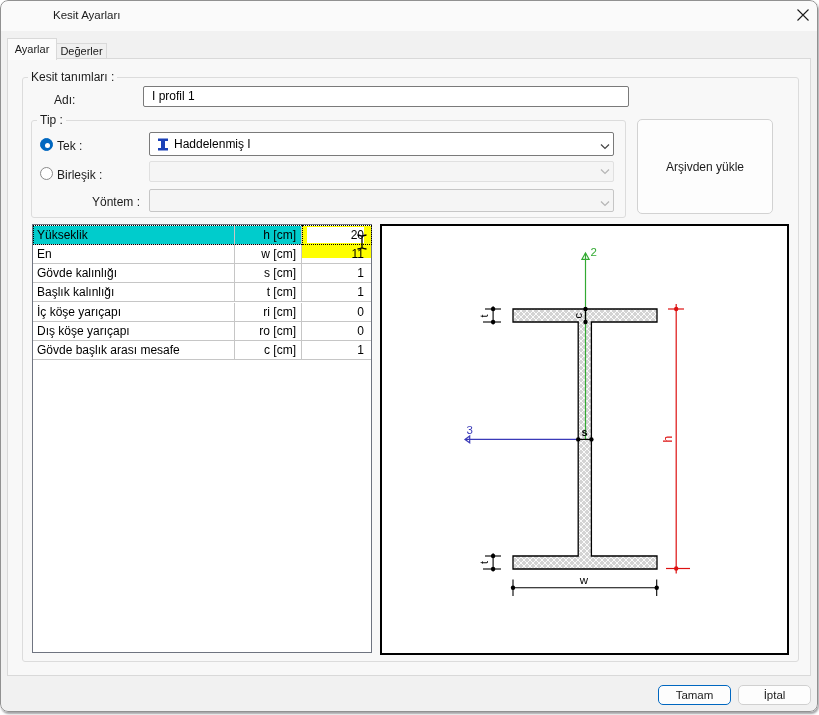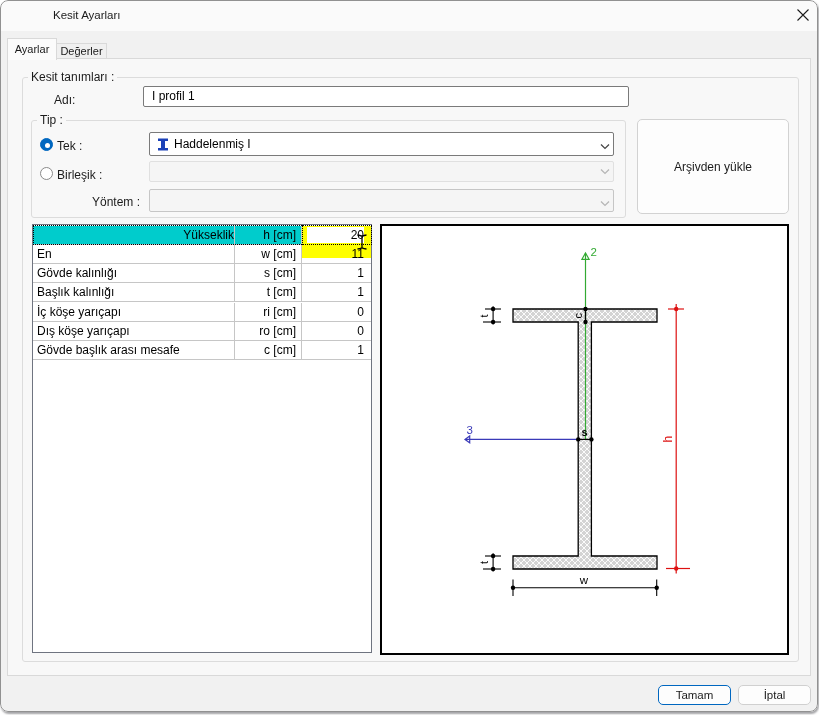--- a/index.html
+++ b/index.html
@@ -23,28 +23,28 @@
 #inpAdi { position:absolute; left:136px; top:28px; width:486px; height:21px; background:#fff; border:1px solid #7a7a7a; border-radius:2px; font-size:12px; line-height:19px; padding-left:8px; color:#000; }
 .radio { position:absolute; width:13px; height:13px; border-radius:50%; }
 .radio.on { background:#0067c0; border:1px solid #0067c0; }
 .radio.on::after { content:""; position:absolute; left:4px; top:4px; width:5px; height:5px; background:#fff; border-radius:50%; }
 .radio.off { background:#fff; border:1px solid #8a8a8a; }
 .combo { position:absolute; left:142px; width:465px; border-radius:2px; font-size:12px; }
 #cb1 { top:74px; height:24px; background:#fff; border:1px solid #7a7a7a; }
 #cb2 { top:103px; height:21px; background:#f5f5f5; border:1px solid #e0e0e0; }
 #cb3 { top:130.5px; height:23px; background:#f5f5f5; border:1px solid #c6c6c6; }
 .chev { position:absolute; right:3px; top:9px; }
-#archBtn { position:absolute; left:630px; top:61px; width:152px; height:95px; background:#fdfdfd; border:1px solid #d2d2d2; border-radius:5px; font-size:12px; color:#1b1b1b; text-align:center; line-height:94px; }
+#archBtn { position:absolute; left:630px; top:61px; width:136px; height:95px; background:#fdfdfd; border:1px solid #d2d2d2; border-radius:5px; font-size:12px; color:#1b1b1b; text-align:center; line-height:94px; }
 
 #grid { position:absolute; left:25px; top:166px; width:340px; height:429px; background:#fff; border:1px solid #6f7480; }
 .row { position:absolute; left:0; width:338px; height:19.2px; border-bottom:1px solid #c6c6c6; }
 .c1 { position:absolute; left:0; top:0; width:202px; height:18px; font-size:12px; padding-left:4px; line-height:18px; border-right:1px solid #c6c6c6; color:#000;}
 .c2 { position:absolute; left:202px; top:0; width:67px; height:18px; font-size:12px; text-align:right; padding-right:5px; line-height:18px; border-right:1px solid #c6c6c6; color:#000;}
 .c3 { position:absolute; left:269px; top:0; width:69px; height:18px; font-size:12px; text-align:right; padding-right:7px; line-height:18px; color:#000;}
-#row1 .c1, #row1 .c2 { background:#00cccc;text-align:right; }
+#row1 .c1, #row1 .c2 { background:#00cccc; }
 #row1 .c3 { background:#ffff00; padding:16px; }
 #val1 { position:absolute; left:5px; top:1px; width:57px; height:16px; background:#fff; font-size:12px; text-align:right; line-height:16px; }
 
 #draw { position:absolute; left:373px; top:166px; }
 
 .btn { position:absolute; top:685px; height:20px; background:#fdfdfd; border:1px solid #d0d0d0; border-radius:5px; font-size:11.5px; color:#1b1b1b; text-align:center; line-height:18px; }
 #btnOk { left:658px; width:73px; border:1px solid #0067c0; }
 #btnCancel { left:738px; width:73px; }
 </style>
 </head>

